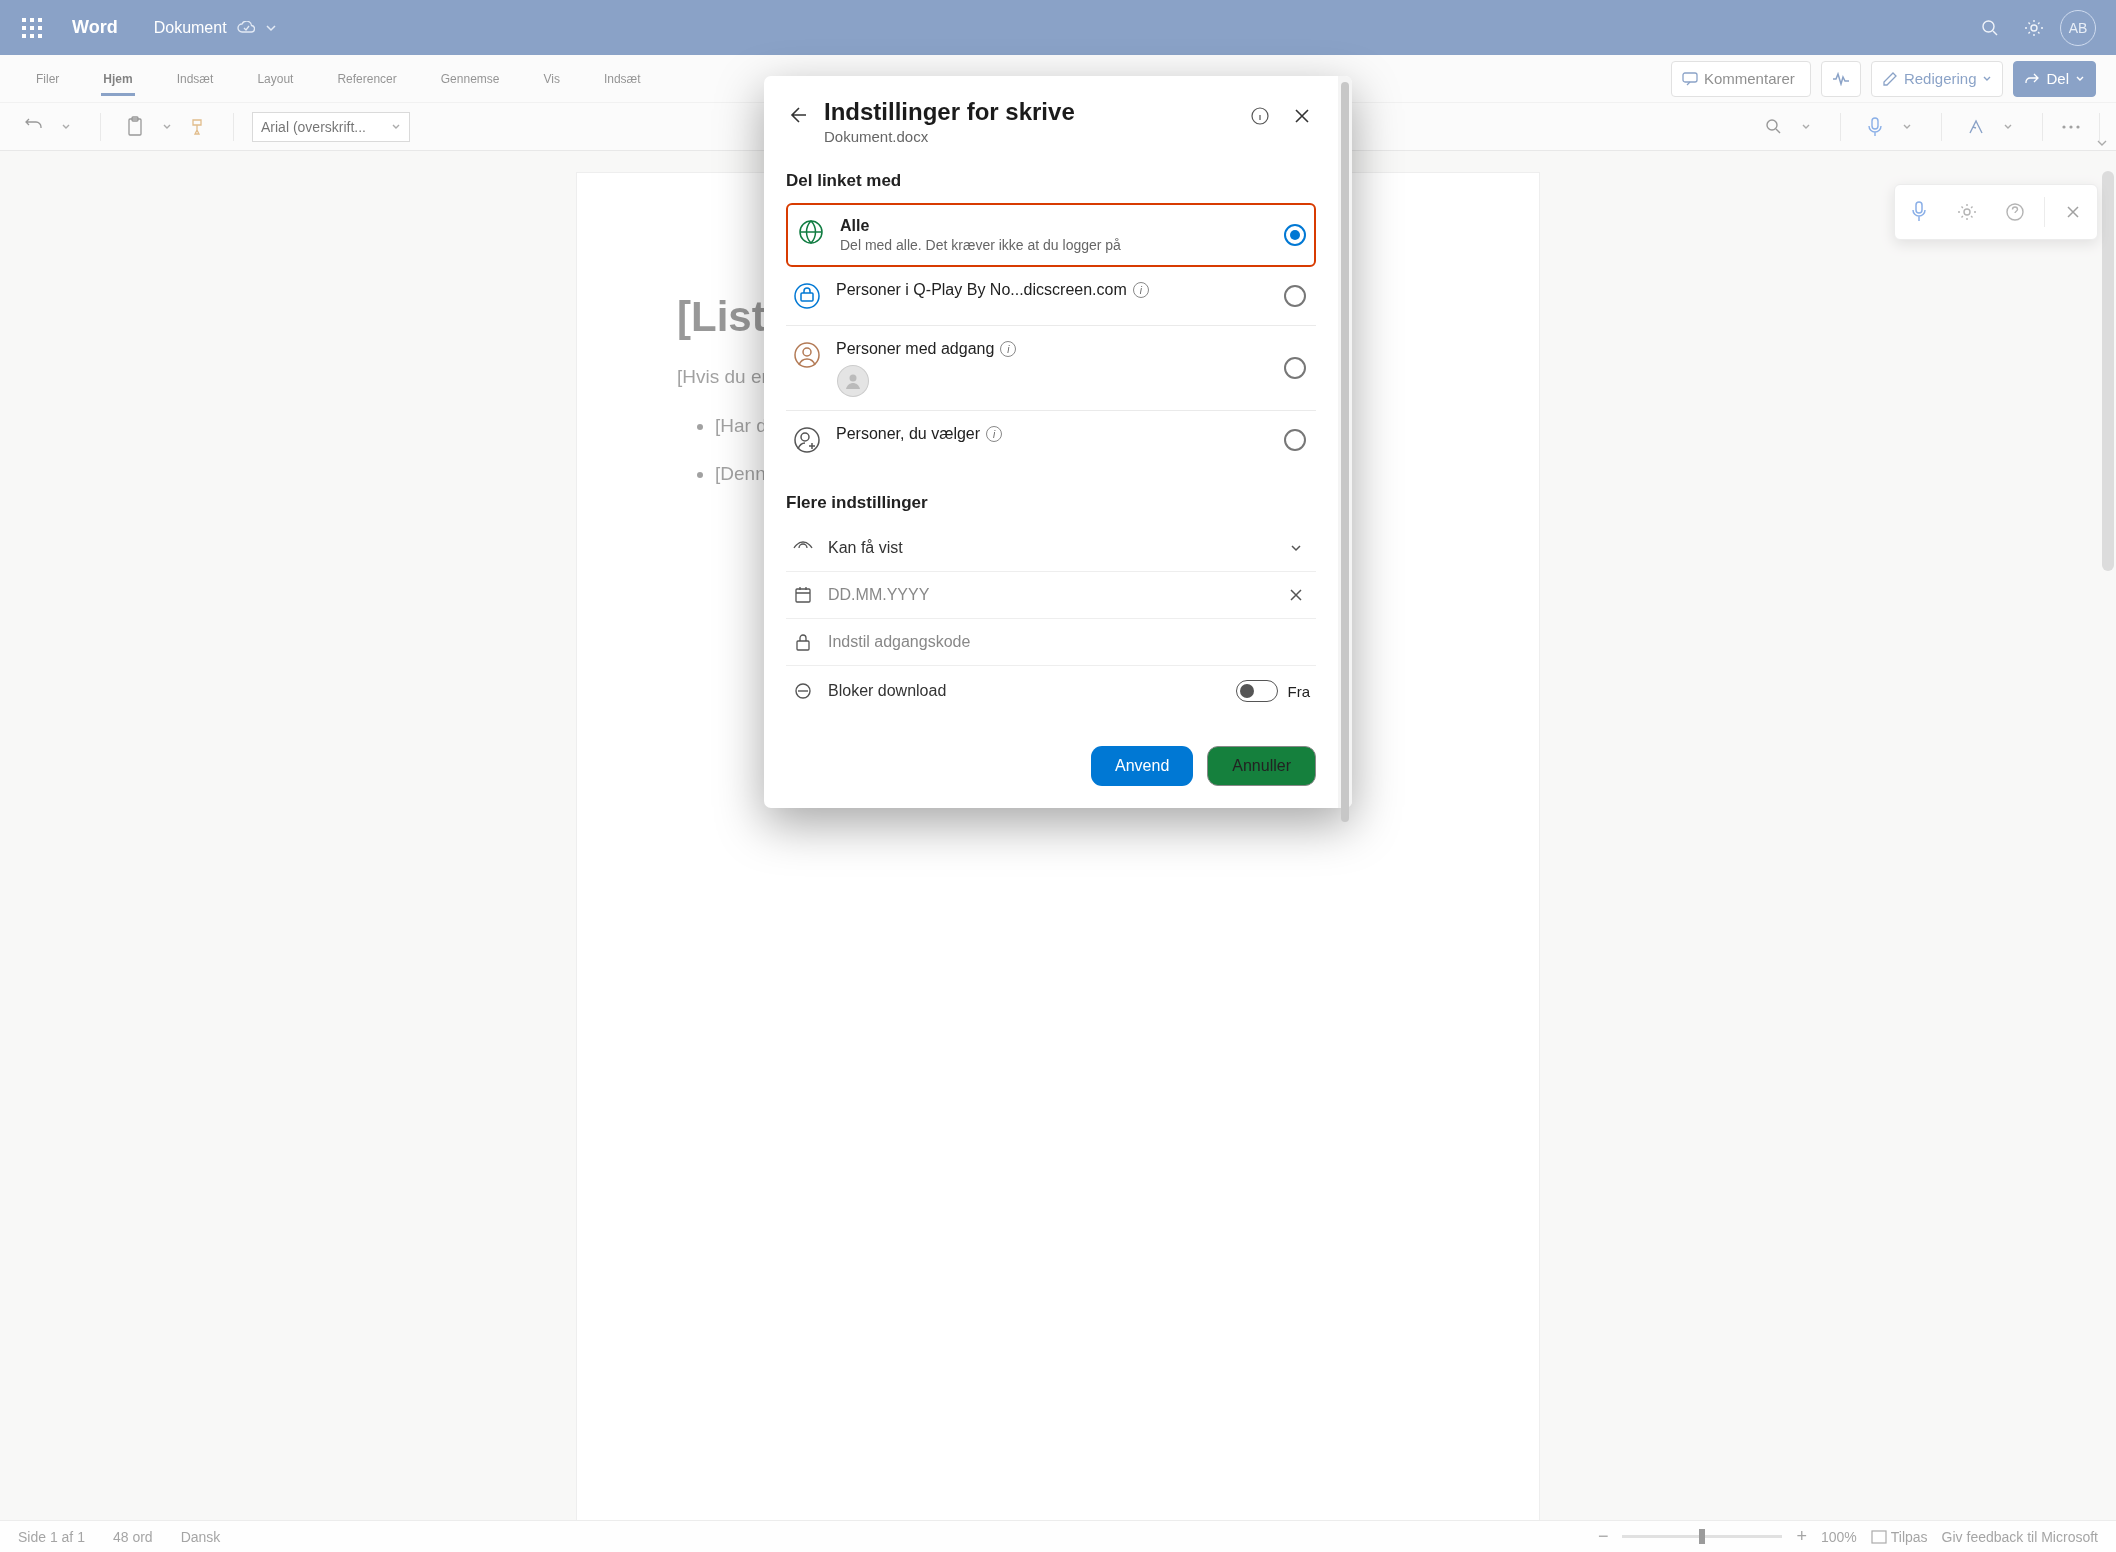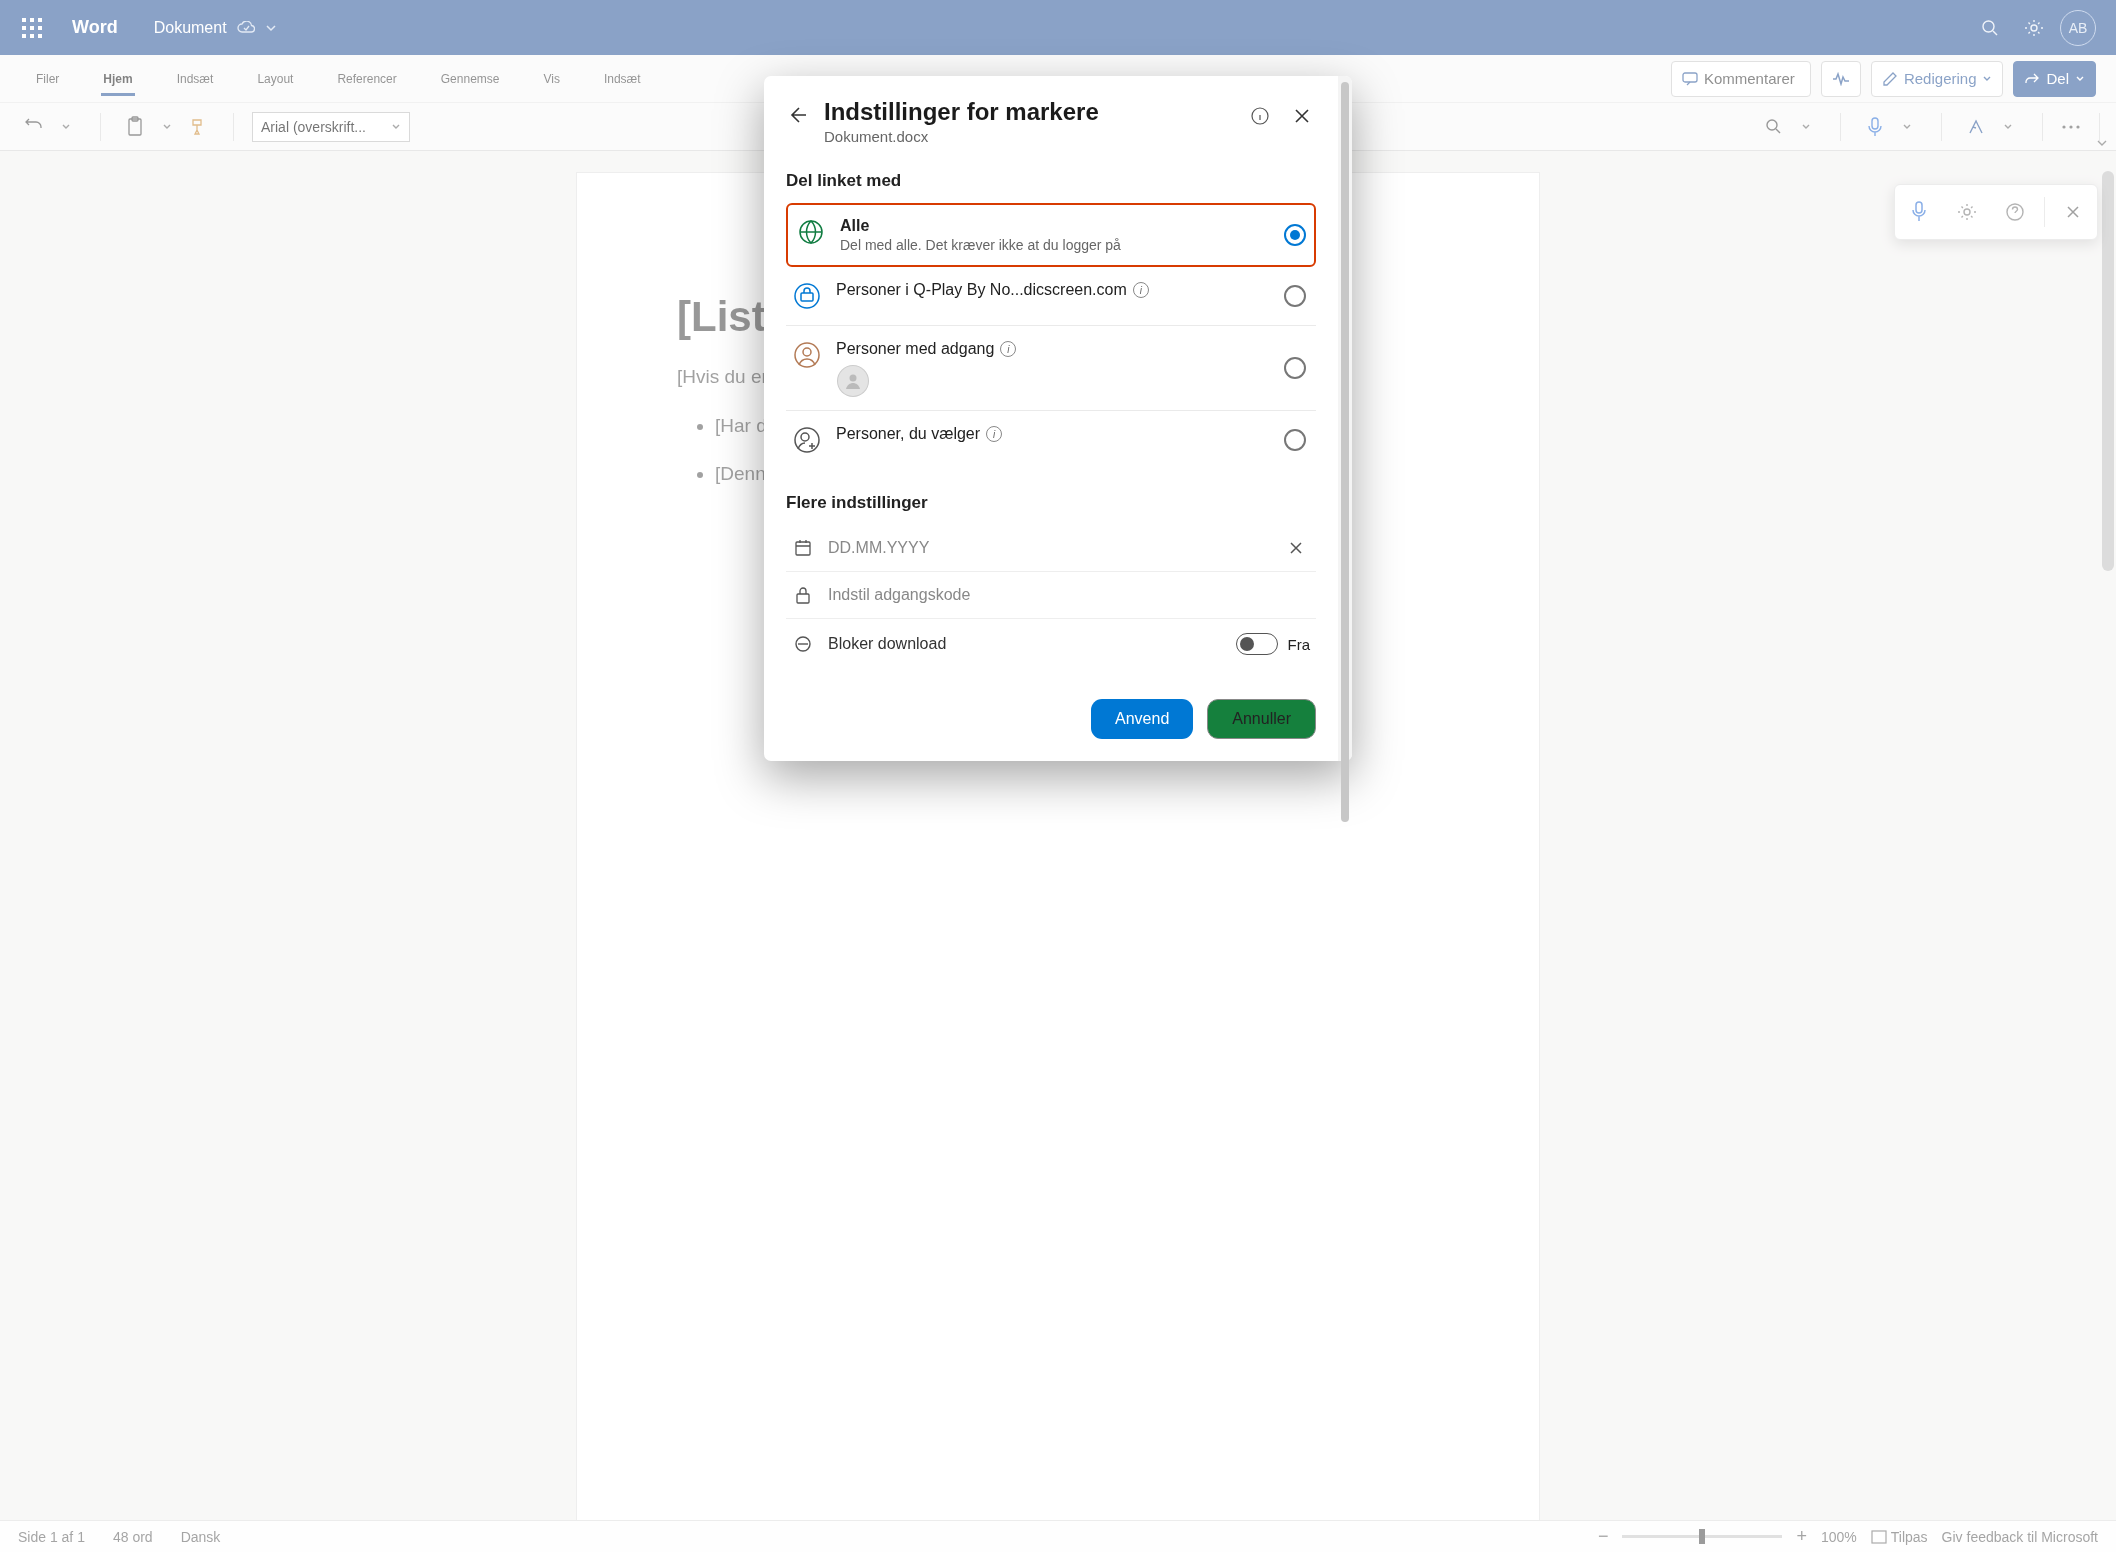--- a/index.html
+++ b/index.html
@@ -363,21 +363,21 @@
   <div class="modal">
     <div class="modal-body">
 
       <div class="mh-row">
         <div class="mh-back">
           <svg width="22" height="22" viewBox="0 0 22 22" fill="none" stroke="#333" stroke-width="1.6">
               <path d="M13 4l-7 7 7 7M6 11h14"></path>
             </svg>
         </div>
         <div class="mh-titles">
-          <div class="mh-title">Indstillinger for markere</div>
+          <div class="mh-title">Indstillinger for skrive</div>
           <div class="mh-sub">Dokument.docx</div>
         </div>
         <div class="mh-info">
           <svg width="20" height="20" viewBox="0 0 20 20" fill="none" stroke="#555" stroke-width="1.2">
               <circle cx="10" cy="10" r="8"></circle>
               <path d="M10 9v5M10 6h.01"></path>
             </svg>
         </div>
         <div class="mh-close">
           <svg width="16" height="16" viewBox="0 0 16 16" fill="none" stroke="#333" stroke-width="1.6">
@@ -454,20 +454,33 @@
           <div class="opt-title">
             <span>Personer, du vælger</span>
             <span class="info-dot">i</span>
           </div>
         </div>
         <div class="radio"></div>
       </div>
 
       <div class="section-label" style="margin-top:24px;">Flere indstillinger</div>
 
+      <div class="ms-row">
+        <div class="ms-icon">
+            <svg width="20" height="14" viewBox="0 0 20 14" fill="none" stroke="#555" stroke-width="1.3">
+              <path d="M1 7s3.5-6 9-6 9 6 9 6M6 7a4 4 0 118 0"></path>
+            </svg>
+          </div>
+        <div class="ms-text">Kan få vist</div>
+        <div class="ms-trail">
+            <svg width="14" height="14" viewBox="0 0 14 14" fill="none" stroke="#555" stroke-width="1.5">
+              <path d="M3 5l4 4 4-4"></path>
+            </svg>
+          </div>
+      </div>
 
       <div class="ms-row">
         <div class="ms-icon">
             <svg width="18" height="18" viewBox="0 0 18 18" fill="none" stroke="#555" stroke-width="1.3">
               <rect x="2" y="3" width="14" height="13" rx="1"></rect>
               <path d="M2 7h14M6 1v3M12 1v3"></path>
             </svg>
           </div>
         <div class="ms-text placeholder">DD.MM.YYYY</div>
         <div class="ms-trail">

